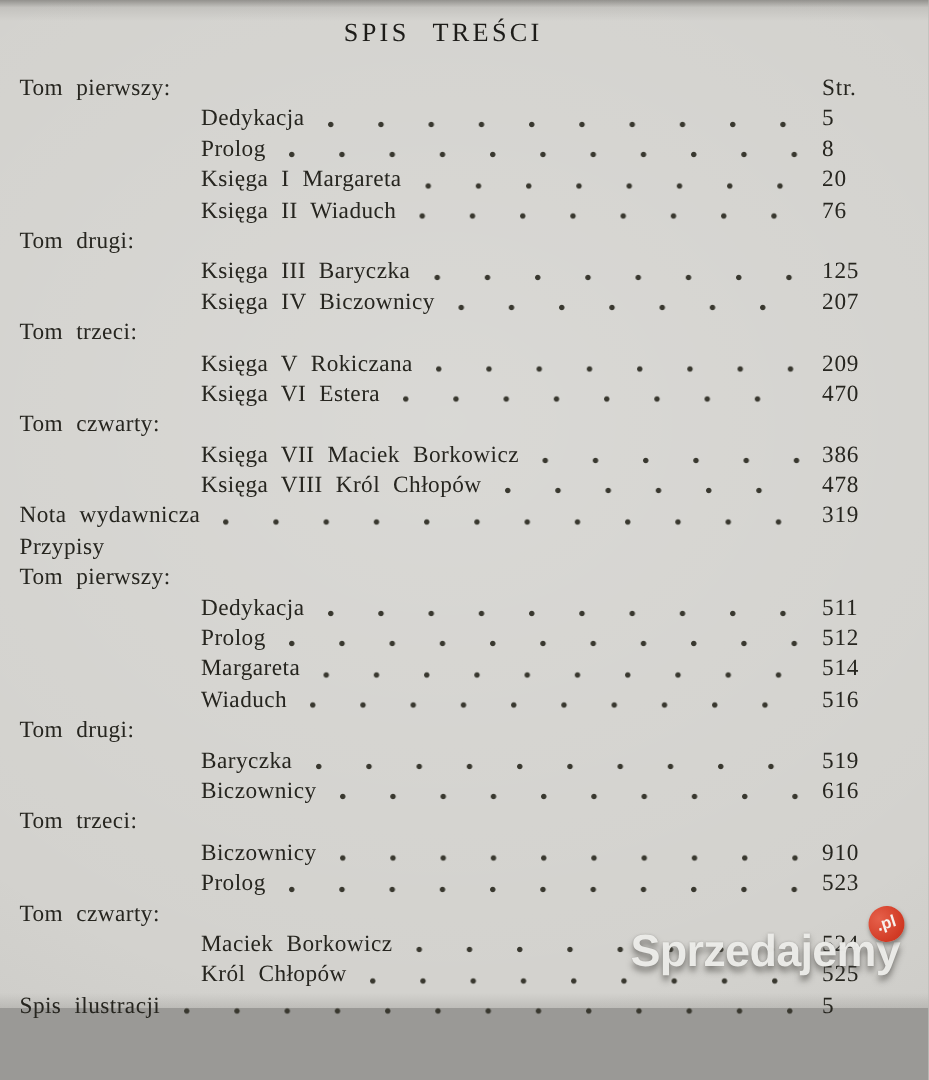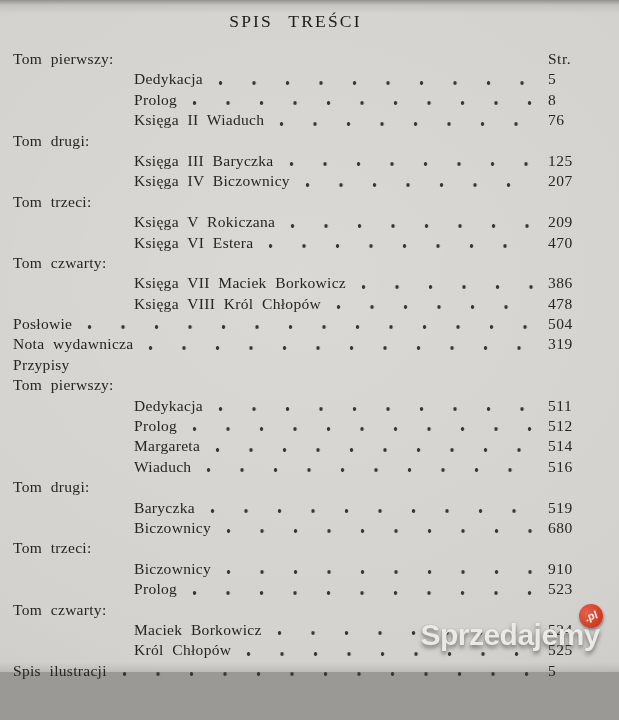--- a/index.html
+++ b/index.html
@@ -73,20 +73,25 @@
         <span class="label">Dedykacja</span>
         <span class="leader dotted"></span>
         <span class="pagenum">5</span>
       </div>
       <div class="row indent1">
         <span class="label">Prolog</span>
         <span class="leader dotted"></span>
         <span class="pagenum">8</span>
       </div>
       <div class="row indent1">
+        <span class="label">Księga I Margareta</span>
+        <span class="leader dotted"></span>
+        <span class="pagenum">20</span>
+      </div>
+      <div class="row indent1">
         <span class="label">Księga II Wiaduch</span>
         <span class="leader dotted"></span>
         <span class="pagenum">76</span>
       </div>
       <div class="row">
         <span class="label">Tom drugi:</span>
         <span class="leader"></span>
         <span class="pagenum"></span>
       </div>
       <div class="row indent1">
@@ -123,25 +128,20 @@
         <span class="label">Księga VII Maciek Borkowicz</span>
         <span class="leader dotted"></span>
         <span class="pagenum">386</span>
       </div>
       <div class="row indent1">
         <span class="label">Księga VIII Król Chłopów</span>
         <span class="leader dotted"></span>
         <span class="pagenum">478</span>
       </div>
       <div class="row">
-        <span class="label">Posłowie</span>
-        <span class="leader dotted"></span>
-        <span class="pagenum">504</span>
-      </div>
-      <div class="row">
         <span class="label">Nota wydawnicza</span>
         <span class="leader dotted"></span>
         <span class="pagenum">319</span>
       </div>
       <div class="row">
         <span class="label">Przypisy</span>
         <span class="leader"></span>
         <span class="pagenum"></span>
       </div>
       <div class="row">
@@ -175,21 +175,21 @@
         <span class="pagenum"></span>
       </div>
       <div class="row indent1">
         <span class="label">Baryczka</span>
         <span class="leader dotted"></span>
         <span class="pagenum">519</span>
       </div>
       <div class="row indent1">
         <span class="label">Biczownicy</span>
         <span class="leader dotted"></span>
-        <span class="pagenum">680</span>
+        <span class="pagenum">616</span>
       </div>
       <div class="row">
         <span class="label">Tom trzeci:</span>
         <span class="leader"></span>
         <span class="pagenum"></span>
       </div>
       <div class="row indent1">
         <span class="label">Biczownicy</span>
         <span class="leader dotted"></span>
         <span class="pagenum">910</span>

